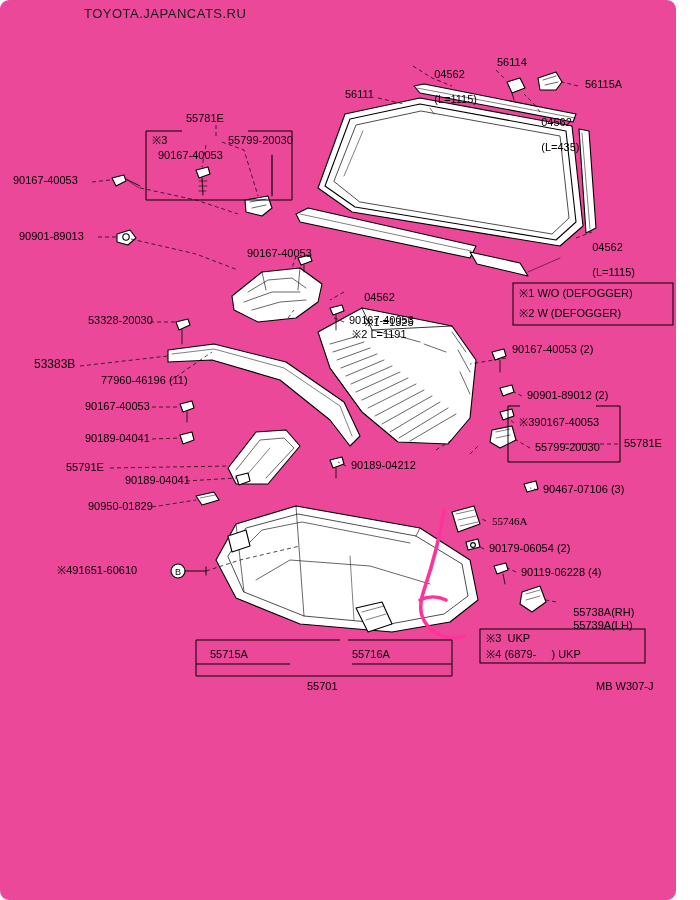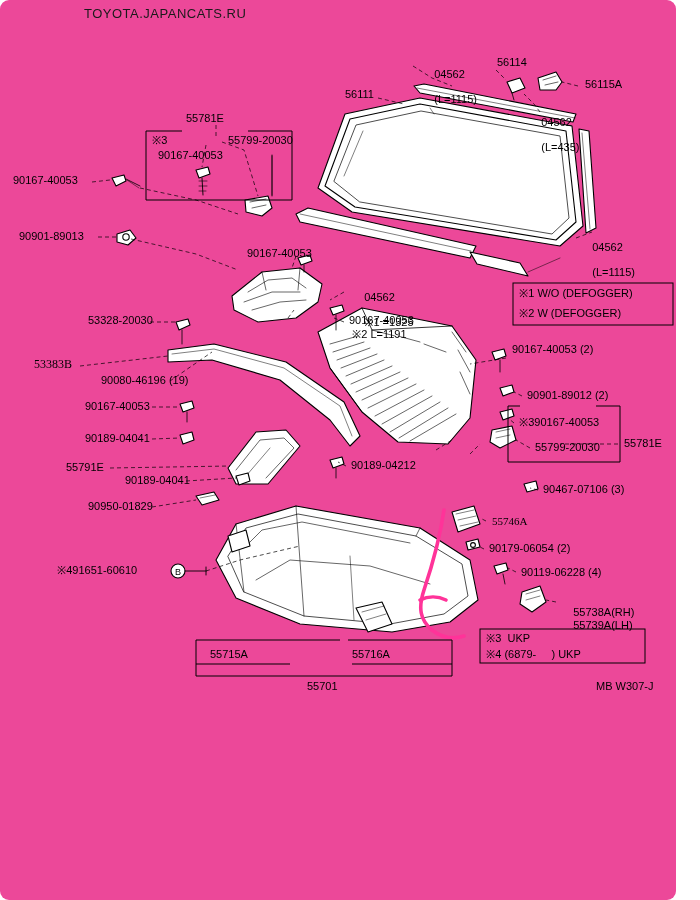--- a/index.html
+++ b/index.html
@@ -295,23 +295,23 @@
   <div class="lbl" style="left:352px; top:279px;">
     <span>04562</span><br>
     <span class="xs">※1 =1325
 ※2 L=1191</span>
   </div>
 
   <div class="lbl" style="left:349px; top:314px;">90167-40053</div>
 
   <div class="lbl" style="left:88px; top:314px;">53328-20030</div>
 
-  <div class="lbl bigger" style="left:34px; top:358px;font-family:Liberation Serif, serif;">53383B</div>
-
-  <div class="lbl" style="left:101px; top:374px;">90080-46196 (19)</div>
+  <div class="lbl bigger" style="left:34px; top:358px;">53383B</div>
+
+  <div class="lbl" style="left:101px; top:374px;">77960-46196 (11)</div>
 
   <div class="lbl" style="left:85px; top:400px;">90167-40053</div>
 
   <div class="lbl" style="left:85px; top:432px;">90189-04041</div>
 
   <div class="lbl" style="left:66px; top:461px;">55791E</div>
 
   <div class="lbl" style="left:125px; top:474px;">90189-04041</div>
 
   <div class="lbl" style="left:88px; top:500px;">90950-01829</div>

